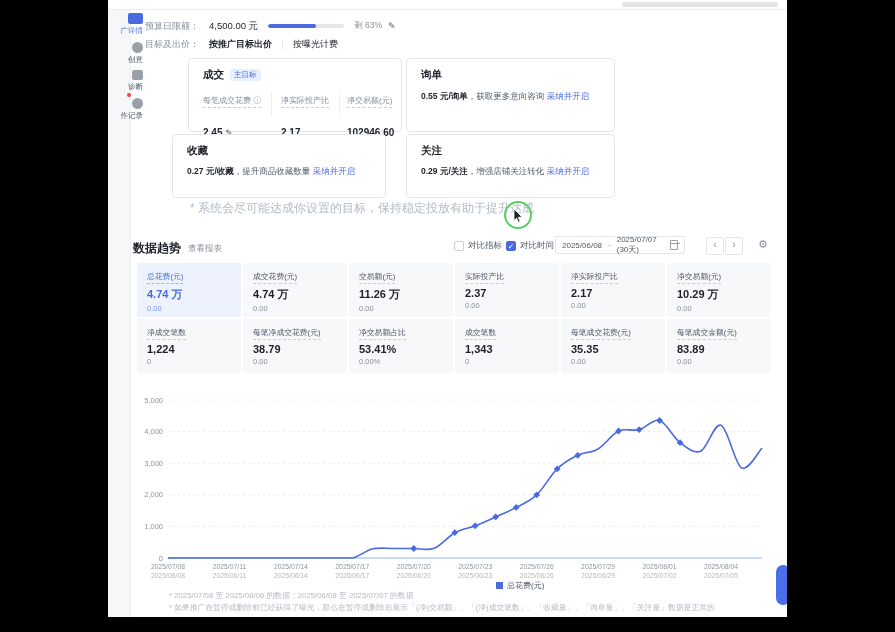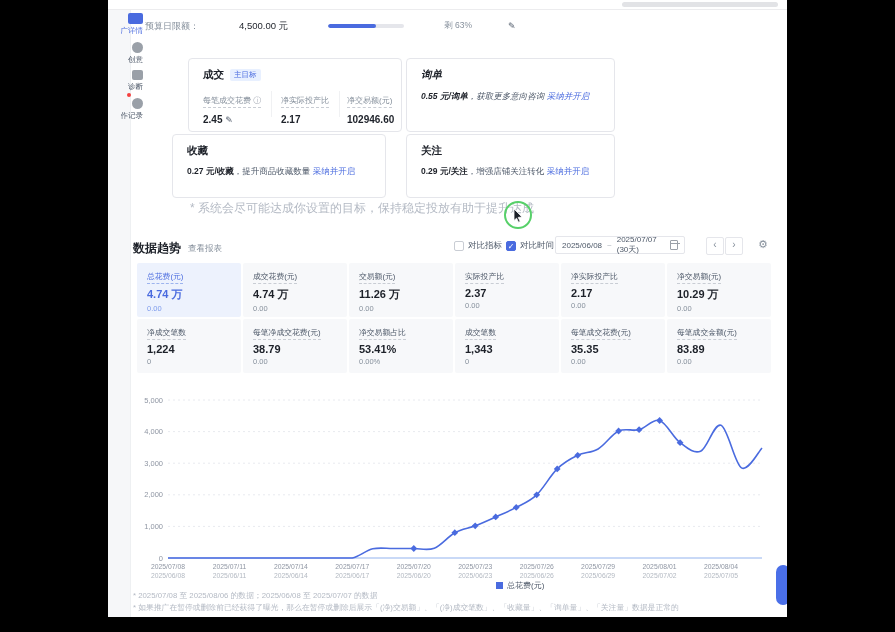--- a/index.html
+++ b/index.html
@@ -13,36 +13,36 @@
   .side-item{position:absolute;left:1px;width:22px;text-align:right;margin-left:12px;}
   .side-ic{display:block;margin-left:auto;}
   .blue-badge{width:15px;height:11px;background:#4a6bdf;border-radius:2px;}
   .gray-circ{width:11px;height:11px;background:#9aa0a8;border-radius:50%;}
   .gray-sq{width:11px;height:10px;background:#9aa0a8;border-radius:2px;position:relative;}
   .side-label{display:block;font-size:7.5px;color:#4e5969;white-space:nowrap;direction:rtl;overflow:hidden;margin-top:2px;}
   .side-item.active .side-label{color:#4a6bdf;}
   .reddot{position:absolute;right:-1px;top:83px;width:4px;height:4px;border-radius:50%;background:#f53f3f;}
   
   .lbl{color:#86909c;font-size:9px;}
-  .budget-row{position:absolute;left:37px;top:20px;height:12px;display:flex;align-items:center;gap:30px;}
+  .budget-row{position:absolute;left:37px;top:20px;height:12px;display:flex;align-items:center;}
   .budget-val{font-size:9.5px;font-weight:normal;color:#1d2129;margin-left:10px;}
   .bar{width:76px;height:4px;border-radius:2px;background:#e5e6eb;margin-left:10px;position:relative;overflow:hidden;}
   .bar-fill{position:absolute;left:0;top:0;height:4px;border-radius:2px;background:#4a6bdf;}
   .remain{font-size:8.5px;color:#86909c;margin-left:10px;}
   .pencil{font-size:9px;color:#4e5969;margin-left:6px;cursor:pointer;}
   .goals-row{position:absolute;left:37px;top:38px;height:12px;display:flex;align-items:center;}
   .bid-opt{font-size:9px;color:#1d2129;margin-left:10px;cursor:pointer;}
   .vdiv{width:1px;height:9px;background:#e5e6eb;margin-left:10px;}
   
   .gcard{position:absolute;border:1px solid #e5e6eb;border-radius:4px;background:#fff;}
   .gcard-title{position:absolute;left:14px;top:9px;font-size:10.5px;font-weight:bold;color:#1d2129;display:flex;align-items:center;}
   .badge{margin-left:6px;font-size:7.5px;font-weight:normal;color:#4a6bdf;background:#e8f0ff;border-radius:2px;padding:1px 4px;}
   .gm{position:absolute;top:30px;}
   .gm-label{font-size:8px;color:#86909c;border-bottom:1px dashed #c9cdd4;padding-bottom:1px;display:inline-block;}
-  .gm-val{font-size:10px;font-weight:bold;color:#1d2129;margin-top:6px;}
+  .gm-val{font-size:10px;font-weight:bold;color:#1d2129;margin-top:19px;}
   .gm-sep{position:absolute;top:32px;width:1px;height:26px;background:#f0f1f3;}
   .gdesc{position:absolute;left:14px;font-size:8.5px;color:#4e5969;}
   .gdesc b{color:#1d2129;}
   .linkblue{color:#4a6bdf;cursor:pointer;}
   .note{position:absolute;font-size:12px;color:#b4bac4;}
   
   .ring{position:absolute;width:24px;height:24px;border:2px solid #57d069;border-radius:50%;}
   
   .sec-title{position:absolute;font-size:12px;font-weight:bold;color:#1d2129;}
   .report-link{position:absolute;font-size:8.5px;color:#86909c;cursor:pointer;}
@@ -62,21 +62,21 @@
   .mcell .mv{margin:3px 0 0 10px;font-size:11px;font-weight:bold;color:#1d2129;}
   .mcell .ms{margin:2px 0 0 10px;font-size:7.5px;color:#86909c;}
   .mcell.selected{background:#edf2fd;}
   .mcell.selected .ml{color:#4a6bdf;border-bottom-color:#9db4ee;}
   .mcell.selected .mv{color:#4a6bdf;}
   .mcell.selected .ms{color:#7e9bec;}
   
   .legend{position:absolute;display:flex;align-items:center;}
   .legend-sq{width:7px;height:7px;background:#4a6bdf;margin-right:4px;}
   .legend-label{font-size:8px;color:#4e5969;}
-  .footnote{position:absolute;font-size:7.8px;color:#b4bac4;white-space:nowrap;overflow:hidden;width:640px;}
+  .footnote{position:absolute;font-size:7.8px;color:#b4bac4;white-space:nowrap;overflow:hidden;width:640px;margin-left:36px;}
   .vscroll{position:absolute;left:668px;top:565px;width:14px;height:40px;background:#4a6fe8;border-radius:7px;}
 </style>
 </head>
 <body>
 
 <div class="content">
 
   <div class="topstrip">
     <div class="hscroll"></div>
   </div>
@@ -104,20 +104,26 @@
   <div class="budget-row">
     <span class="lbl">预算日限额：</span>
     <span class="budget-val">4,500.00 元</span>
     <span class="bar">
         <span class="bar-fill" id="bar-fill" style="width: 63%;"></span>
       </span>
     <span class="remain">剩 63%</span>
     <span class="pencil">✎</span>
   </div>
 
+  <div class="goals-row">
+    <span class="lbl">目标及出价：</span>
+    <span class="bid-opt" style="font-weight:bold;">按推广目标出价</span>
+    <span class="vdiv"></span>
+    <span class="bid-opt">按曝光计费</span>
+  </div>
 
   <div class="gcard" style="left:80px;top:58px;width:212px;height:72px;">
     <div class="gcard-title">
       <span>成交</span>
       <span class="badge">主目标</span>
     </div>
     <div class="gm" style="left:14px;">
       <span class="gm-label"><span>每笔成交花费</span> <span style="color:#a9aeb8;">ⓘ</span></span>
       <div class="gm-val"><span>2.45</span> <span style="font-weight:normal;font-size:9px;color:#4e5969;">✎</span></div>
     </div>
@@ -126,21 +132,21 @@
       <span class="gm-label">净实际投产比</span>
       <div class="gm-val">2.17</div>
     </div>
     <div class="gm-sep" style="left:150px;"></div>
     <div class="gm" style="left:158px;">
       <span class="gm-label">净交易额(元)</span>
       <div class="gm-val">102946.60</div>
     </div>
   </div>
 
-  <div class="gcard" style="left:298px;top:58px;width:207px;height:72px;font-style:italic;">
+  <div class="gcard" style="left:298px;top:58px;width:207px;height:72px;">
     <div class="gcard-title">
         <span>询单</span>
       </div>
     <div class="gdesc" style="top:32px;">
       <b>0.55 元/询单</b><span>，获取更多意向咨询 </span><span class="linkblue">采纳并开启</span>
     </div>
   </div>
 
   <div class="gcard" style="left:64px;top:134px;width:212px;height:62px;">
     <div class="gcard-title">

